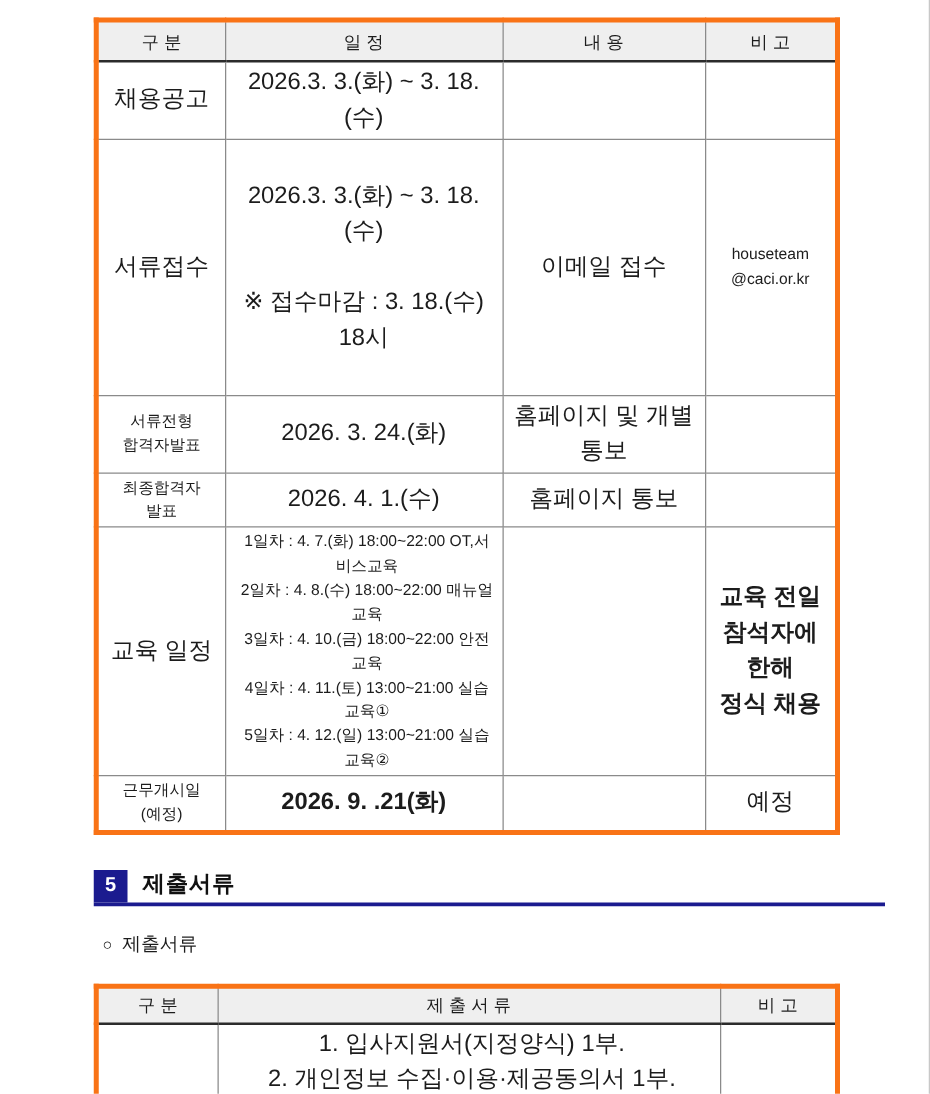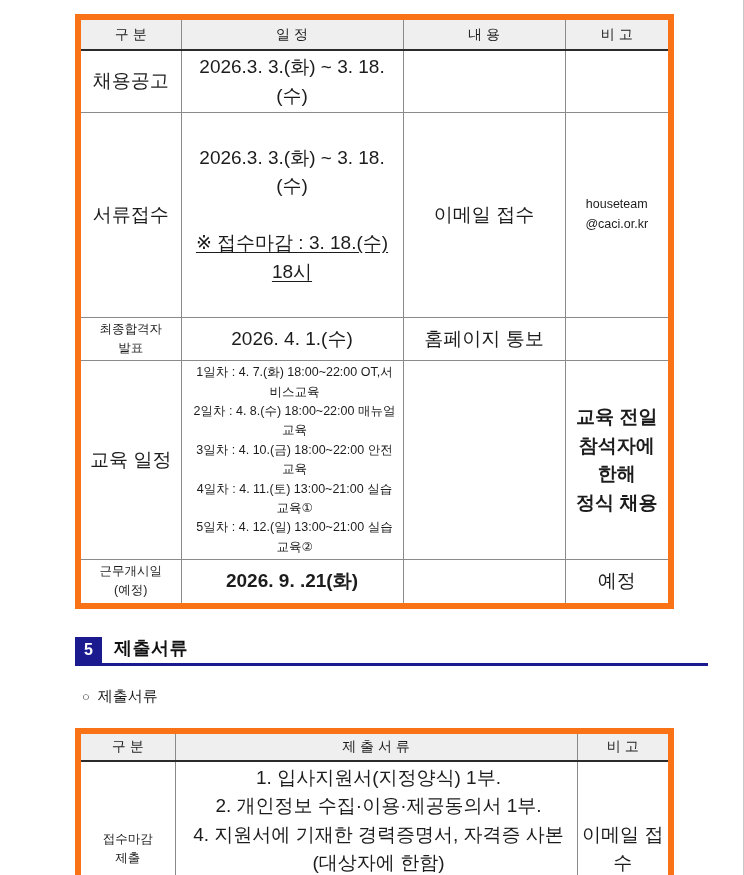--- a/index.html
+++ b/index.html
@@ -6,31 +6,31 @@
   html,body { background:#ffffff; }
   body {
     width:744px; height:875px;
     font-family:"Liberation Sans","DejaVu Sans",sans-serif;
     color:#1a1a1a; position:relative; overflow:hidden;
     border-right:1px solid #c8c8c8;
   }
   .content { position:absolute; left:75px; top:0; width:593px; }
 
   table { border-collapse:collapse; table-layout:fixed; width:593px; background:#fff; }
-  .tbl { border:6px solid #f97316; }
+  .tbl { border:4px solid #f97316; }
   .tbl td, .tbl th {
     border:1px solid #8a8a8a;
     vertical-align:middle; text-align:center;
     font-size:19px; line-height:1.5; font-weight:400;
     white-space:pre-line; padding:2px 4px; color:#1c1c1c;
   }
   .tbl thead th { background:#efefef; border-bottom:2px solid #2b2b2b; font-size:14px; }
   .left { text-align:left; padding-left:9px !important; }
   .bold { font-weight:700 !important; }
-  .underline { text-decoration:underline; text-underline-offset:3px; }
+  .underline { text-underline-offset:3px; }
   .small { font-size:12.5px !important; line-height:1.55 !important; }
 
   .sched-tbl { margin-top:14px; }
   .docs-tbl  { margin-top:22px; }
 
   .section-header {
     margin-top:27px; display:flex; align-items:flex-end;
     border-bottom:3px solid #1b1b8f; width:633px; padding-bottom:2px;
   }
   .section-num {
@@ -78,20 +78,27 @@
       </tr>
       <tr style="height:73px">
         <td>서류접수</td>
         <td>
           <div>2026.3. 3.(화) ~ 3. 18.(수)</div>
           <div class="underline">※ 접수마감 : 3. 18.(수) 18시</div>
         </td>
         <td>이메일 접수</td>
         <td class="small">houseteam
 @caci.or.kr</td>
+      </tr>
+      <tr style="height:41px">
+        <td class="small">서류전형
+합격자발표</td>
+        <td>2026. 3. 24.(화)</td>
+        <td>홈페이지 및 개별통보</td>
+        <td></td>
       </tr>
       <tr style="height:41px">
         <td class="small">최종합격자
 발표</td>
         <td>2026. 4. 1.(수)</td>
         <td>홈페이지 통보</td>
         <td></td>
       </tr>
       <tr style="height:102px">
         <td>교육 일정</td>

